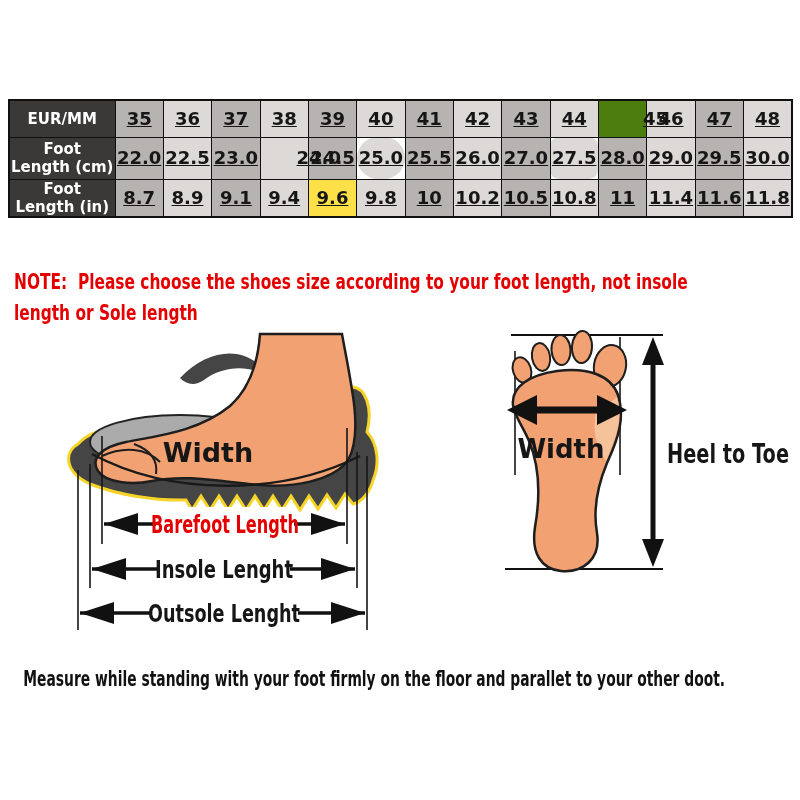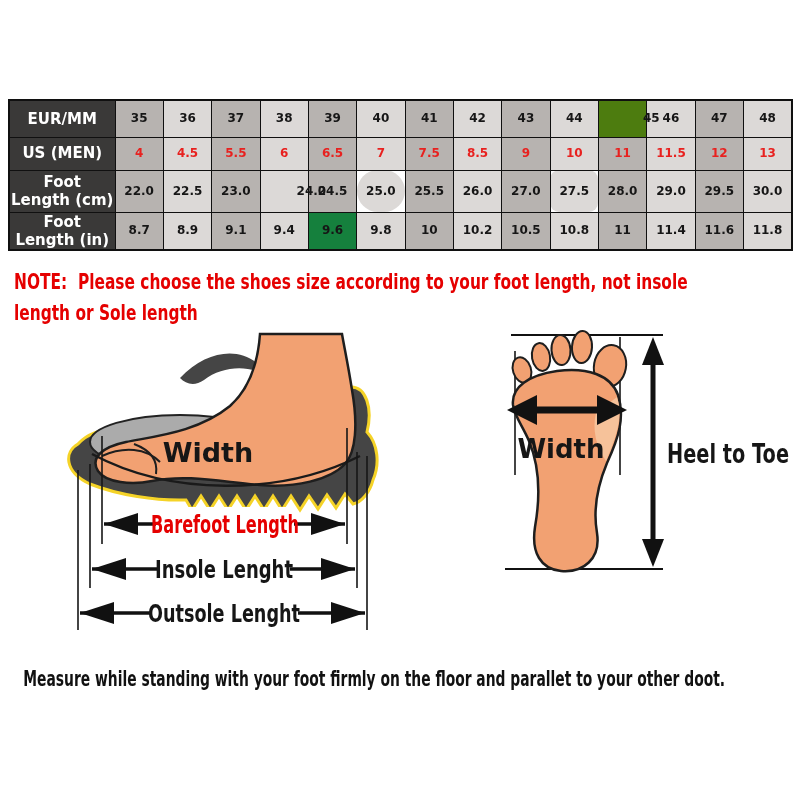--- a/index.html
+++ b/index.html
@@ -13,21 +13,21 @@
   .size-table {
     position:absolute; left:8px; top:99px; width:785px;
     border-collapse:collapse; table-layout:fixed;
     border:2px solid #101010;
   }
   .size-table th, .size-table td {
     border:1px solid #101010; text-align:center; vertical-align:middle;
     padding:0; line-height:1.22;
   }
   .size-table th { width:106px; font-size:15px; font-weight:600; }
-  .size-table td { font-size:12px; font-weight:700; color:#161616; }
+  .size-table td { font-size:18px; font-weight:700; color:#161616;text-decoration:underline; }
   .row-eur { height:37px; }
   .row-us  { height:33px; }
   .row-cm  { height:42px; }
   .row-in  { height:36px; }
 
   
   .note { position:absolute; left:14px; top:266px; color:#e50000; font-weight:700; }
   .note-line {
     font-size:22px; line-height:31px; white-space:pre;
     transform:scaleX(0.70); transform-origin:0 0;
@@ -65,37 +65,20 @@
           <td style="background: rgb(183, 179, 176);">39</td>
           <td style="background: rgb(220, 217, 215);">40</td>
           <td style="background: rgb(183, 179, 176);">41</td>
           <td style="background: rgb(220, 217, 215);">42</td>
           <td style="background: rgb(183, 179, 176);">43</td>
           <td style="background: rgb(220, 217, 215);">44</td>
           <td style="background: #4d7c0f; padding-left: 44px;">45</td>
           <td style="background: rgb(220, 217, 215);">46</td>
           <td style="background: rgb(183, 179, 176);">47</td>
           <td style="background: rgb(220, 217, 215);">48</td>
-        </tr>
-        <tr class="row-us">
-          <th style="background: rgb(58, 57, 56); color: rgb(255, 255, 255);">US  (MEN)</th>
-          <td style="background: rgb(183, 179, 176); color: rgb(232, 33, 31);">4</td>
-          <td style="background: rgb(220, 217, 215); color: rgb(232, 33, 31);">4.5</td>
-          <td style="background: rgb(183, 179, 176); color: rgb(232, 33, 31);">5.5</td>
-          <td style="background: rgb(220, 217, 215); color: rgb(232, 33, 31);">6</td>
-          <td style="background: rgb(183, 179, 176); color: rgb(232, 33, 31);">6.5</td>
-          <td style="background: rgb(220, 217, 215); color: rgb(232, 33, 31);">7</td>
-          <td style="background: rgb(183, 179, 176); color: rgb(232, 33, 31);">7.5</td>
-          <td style="background: rgb(220, 217, 215); color: rgb(232, 33, 31);">8.5</td>
-          <td style="background: rgb(183, 179, 176); color: rgb(232, 33, 31);">9</td>
-          <td style="background: rgb(220, 217, 215); color: rgb(232, 33, 31);">10</td>
-          <td style="background: rgb(183, 179, 176); color: rgb(232, 33, 31);">11</td>
-          <td style="background: rgb(220, 217, 215); color: rgb(232, 33, 31);">11.5</td>
-          <td style="background: rgb(183, 179, 176); color: rgb(232, 33, 31);">12</td>
-          <td style="background: rgb(220, 217, 215); color: rgb(232, 33, 31);">13</td>
         </tr>
         <tr class="row-cm">
           <th style="background: rgb(58, 57, 56); color: rgb(255, 255, 255);">Foot<br>Length (cm)</th>
           <td style="background: rgb(183, 179, 176);">22.0</td>
           <td style="background: rgb(220, 217, 215);">22.5</td>
           <td style="background: rgb(183, 179, 176);">23.0</td>
           <td style="background: rgb(220, 217, 215); padding-left: 36px;">24.0</td>
           <td style="background: rgb(183, 179, 176);">24.5</td>
           <td style="background: rgb(220, 217, 215); border-radius: 22px;">25.0</td>
           <td style="background: rgb(183, 179, 176);">25.5</td>
@@ -106,21 +89,21 @@
           <td style="background: rgb(220, 217, 215);">29.0</td>
           <td style="background: rgb(183, 179, 176);">29.5</td>
           <td style="background: rgb(220, 217, 215);">30.0</td>
         </tr>
         <tr class="row-in">
           <th style="background: rgb(58, 57, 56); color: rgb(255, 255, 255);">Foot<br>Length (in)</th>
           <td style="background: rgb(183, 179, 176);">8.7</td>
           <td style="background: rgb(220, 217, 215);">8.9</td>
           <td style="background: rgb(183, 179, 176);">9.1</td>
           <td style="background: rgb(220, 217, 215);">9.4</td>
-          <td style="background: #15803d;">9.6</td>
+          <td style="background: #fde047;">9.6</td>
           <td style="background: rgb(220, 217, 215);">9.8</td>
           <td style="background: rgb(183, 179, 176);">10</td>
           <td style="background: rgb(220, 217, 215);">10.2</td>
           <td style="background: rgb(183, 179, 176);">10.5</td>
           <td style="background: rgb(220, 217, 215);">10.8</td>
           <td style="background: rgb(183, 179, 176);">11</td>
           <td style="background: rgb(220, 217, 215); margin-left: 43px;">11.4</td>
           <td style="background: rgb(183, 179, 176);">11.6</td>
           <td style="background: rgb(220, 217, 215);">11.8</td>
         </tr>

